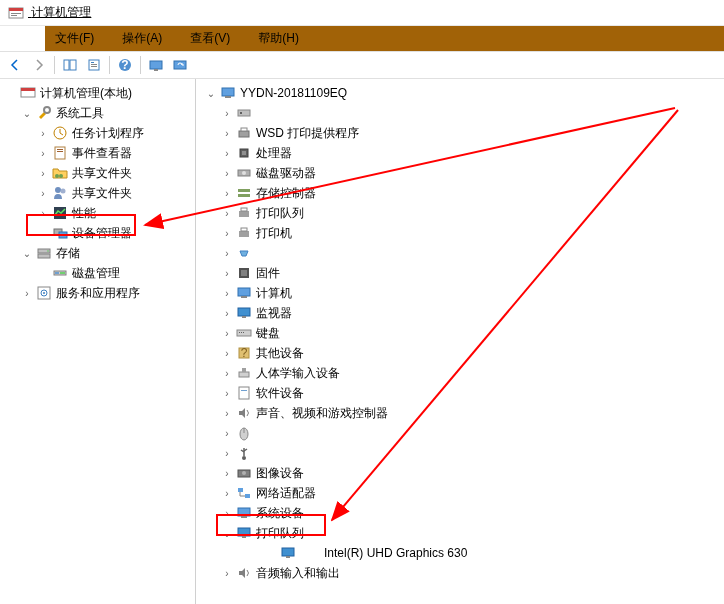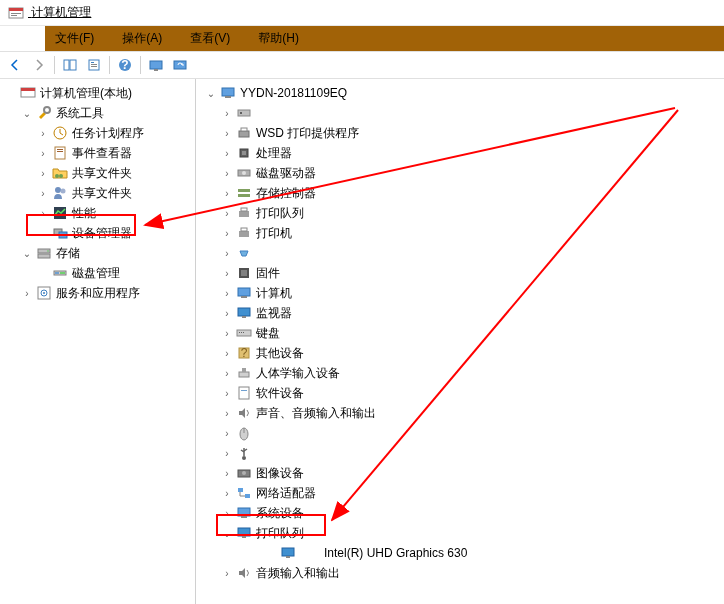--- a/index.html
+++ b/index.html
@@ -384,21 +384,21 @@
         <span class="tree-label">软件设备</span>
       </div>
     <div class="tree-row r-indent-1">
         <span class="expander">›</span>
         <span class="tree-icon">
           <svg class="ico" viewBox="0 0 16 16">
             <path d="M3 6 L6 6 L9 3 L9 13 L6 10 L3 10 Z" fill="#808080"></path>
             <path d="M11 5 Q14 8 11 11" fill="none" stroke="#808080"></path>
           </svg>
         </span>
-        <span class="tree-label">声音、音频输入和输出</span>
+        <span class="tree-label">声音、视频和游戏控制器</span>
       </div>
     <div class="tree-row r-indent-1">
         <span class="expander">›</span>
         <span class="tree-icon">
           <svg class="ico" viewBox="0 0 16 16">
             <ellipse cx="8" cy="9" rx="4" ry="6" fill="#d0d0d0" stroke="#888"></ellipse>
             <line x1="8" y1="3" x2="8" y2="8" stroke="#888"></line>
           </svg>
         </span>
       </div>

